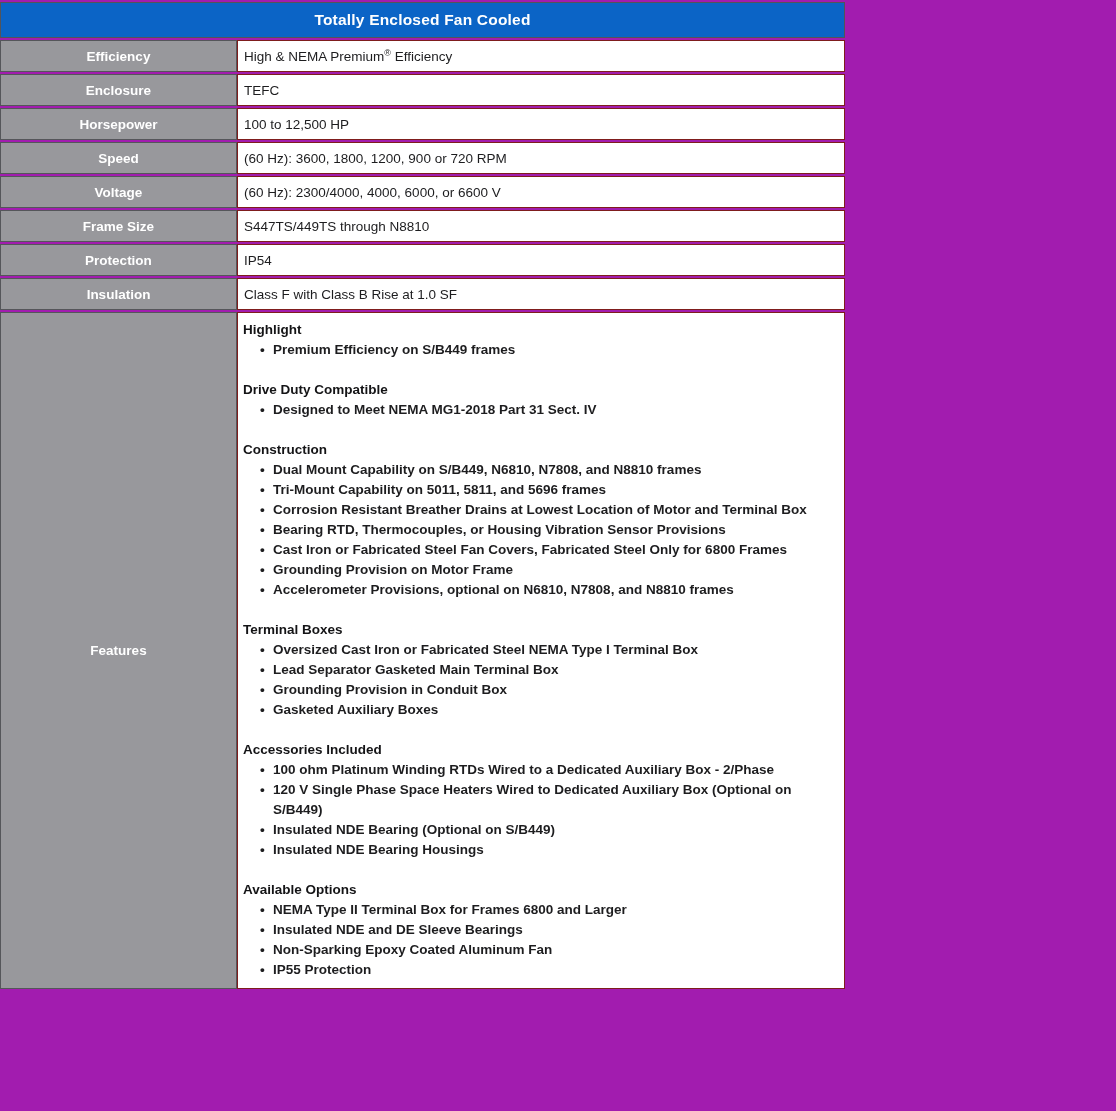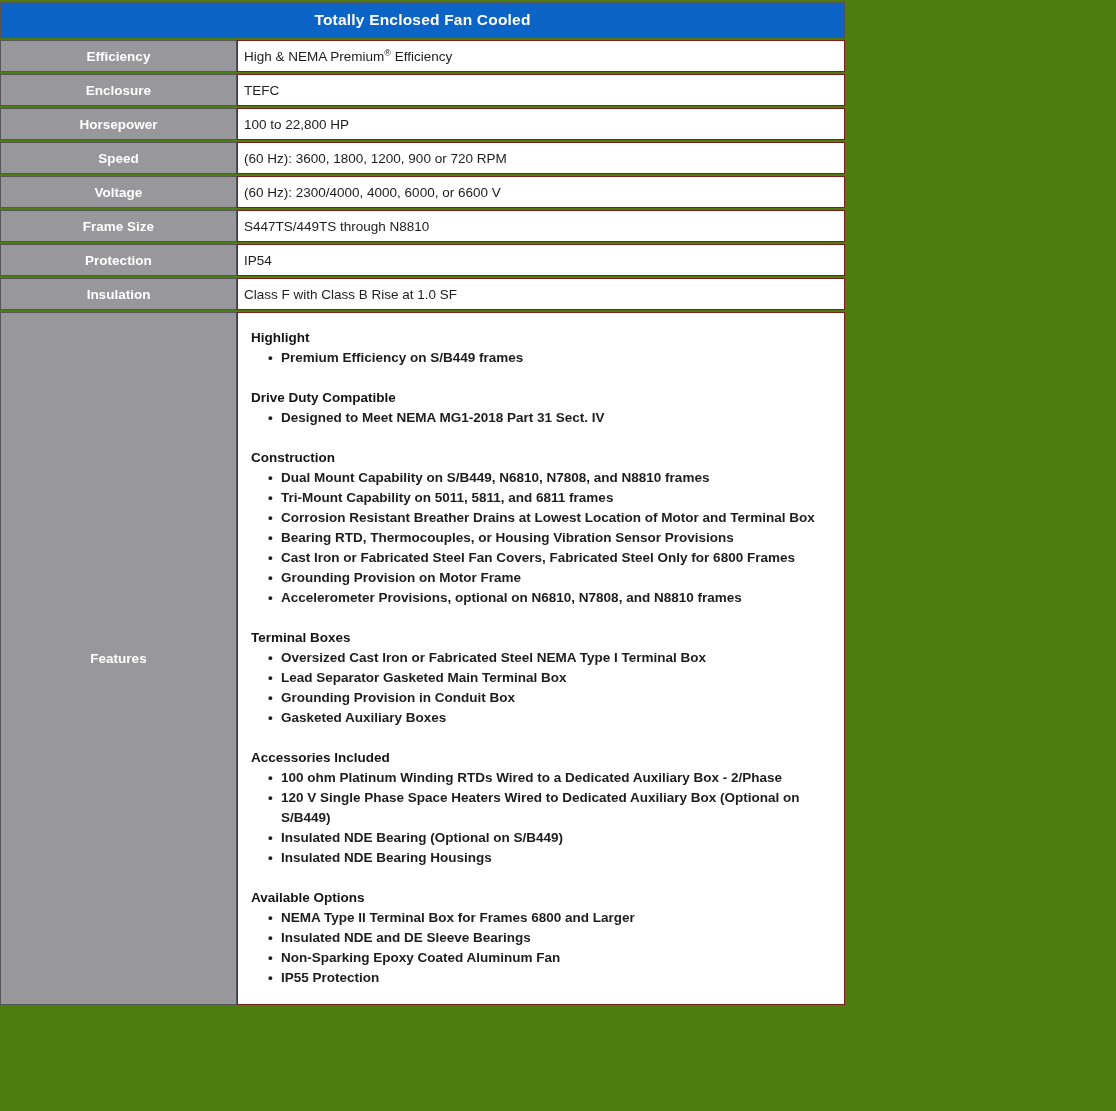--- a/index.html
+++ b/index.html
@@ -8,21 +8,21 @@
     background: #ffffff;
     width: 1116px;
     height: 1111px;
     font-family: "Liberation Sans", sans-serif;
     -webkit-font-smoothing: antialiased;
   }
   .page {
     position: relative;
     width: 1116px;
     height: 1111px;
-    background: #4d7c0f;
+    background: #a21caf;
     overflow: hidden;
   }
   table.spec {
     border-collapse: separate;
     border-spacing: 0 2px;
     table-layout: fixed;
     width: 845px;
     margin: 0;
   }
   col.c-label { width: 237px; }
@@ -62,21 +62,21 @@
   }
   td.value sup {
     font-size: 9px;
     line-height: 0;
   }
   td.features {
     vertical-align: top;
     padding: 7px 8px 8px 5px;
     line-height: 20px;
   }
-  .fsection { margin: 8px; }
+  .fsection { margin: 0; }
   .fsection + .fsection { margin-top: 20px; }
   .ftitle {
     font-weight: 700;
     color: #141416;
     line-height: 20px;
   }
   ul.flist {
     margin: 0;
     padding: 0 0 0 30px;
     list-style: none;
@@ -115,21 +115,21 @@
       <td class="value"><span>High &amp; NEMA Premium</span><sup>®</sup><span> Efficiency</span></td>
     </tr>
 
     <tr>
       <th class="label">Enclosure</th>
       <td class="value">TEFC</td>
     </tr>
 
     <tr>
       <th class="label">Horsepower</th>
-      <td class="value">100 to 22,800 HP</td>
+      <td class="value">100 to 12,500 HP</td>
     </tr>
 
     <tr>
       <th class="label">Speed</th>
       <td class="value">(60 Hz): 3600, 1800, 1200, 900 or 720 RPM</td>
     </tr>
 
     <tr>
       <th class="label">Voltage</th>
       <td class="value">(60 Hz): 2300/4000, 4000, 6000, or 6600 V</td>
@@ -166,21 +166,21 @@
           <div class="ftitle">Drive Duty Compatible</div>
           <ul class="flist">
             <li>Designed to Meet NEMA MG1-2018 Part 31 Sect. IV</li>
           </ul>
         </div>
 
         <div class="fsection">
           <div class="ftitle">Construction</div>
           <ul class="flist">
             <li>Dual Mount Capability on S/B449, N6810, N7808, and N8810 frames</li>
-            <li>Tri-Mount Capability on 5011, 5811, and 6811 frames</li>
+            <li>Tri-Mount Capability on 5011, 5811, and 5696 frames</li>
             <li>Corrosion Resistant Breather Drains at Lowest Location of Motor and Terminal Box</li>
             <li>Bearing RTD, Thermocouples, or Housing Vibration Sensor Provisions</li>
             <li>Cast Iron or Fabricated Steel Fan Covers, Fabricated Steel Only for 6800 Frames</li>
             <li>Grounding Provision on Motor Frame</li>
             <li>Accelerometer Provisions, optional on N6810, N7808, and N8810 frames</li>
           </ul>
         </div>
 
         <div class="fsection">
           <div class="ftitle">Terminal Boxes</div>

